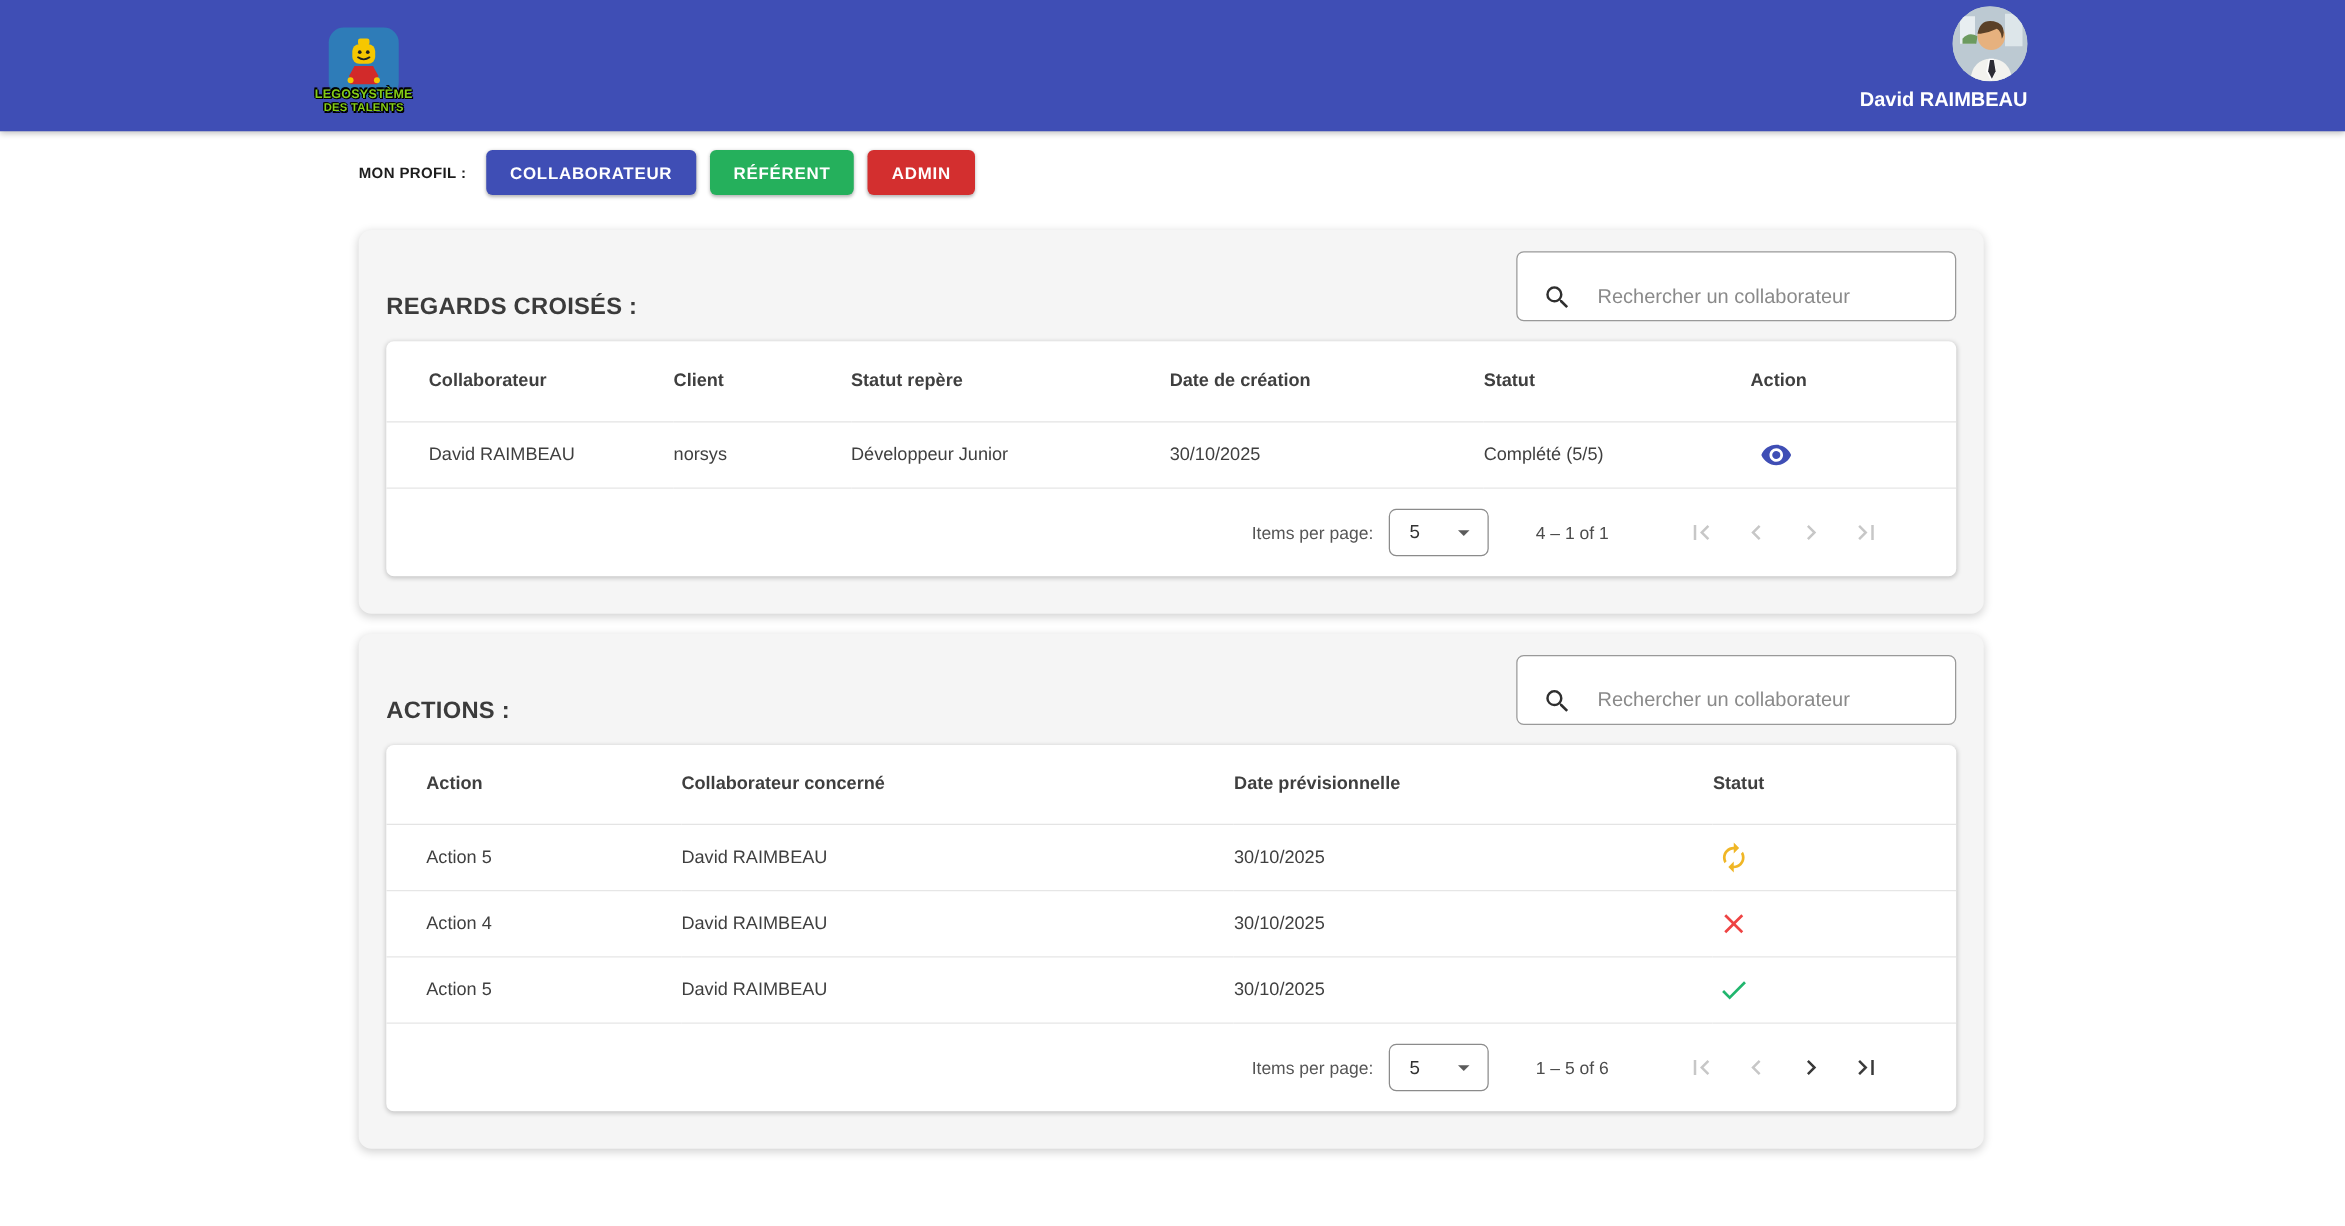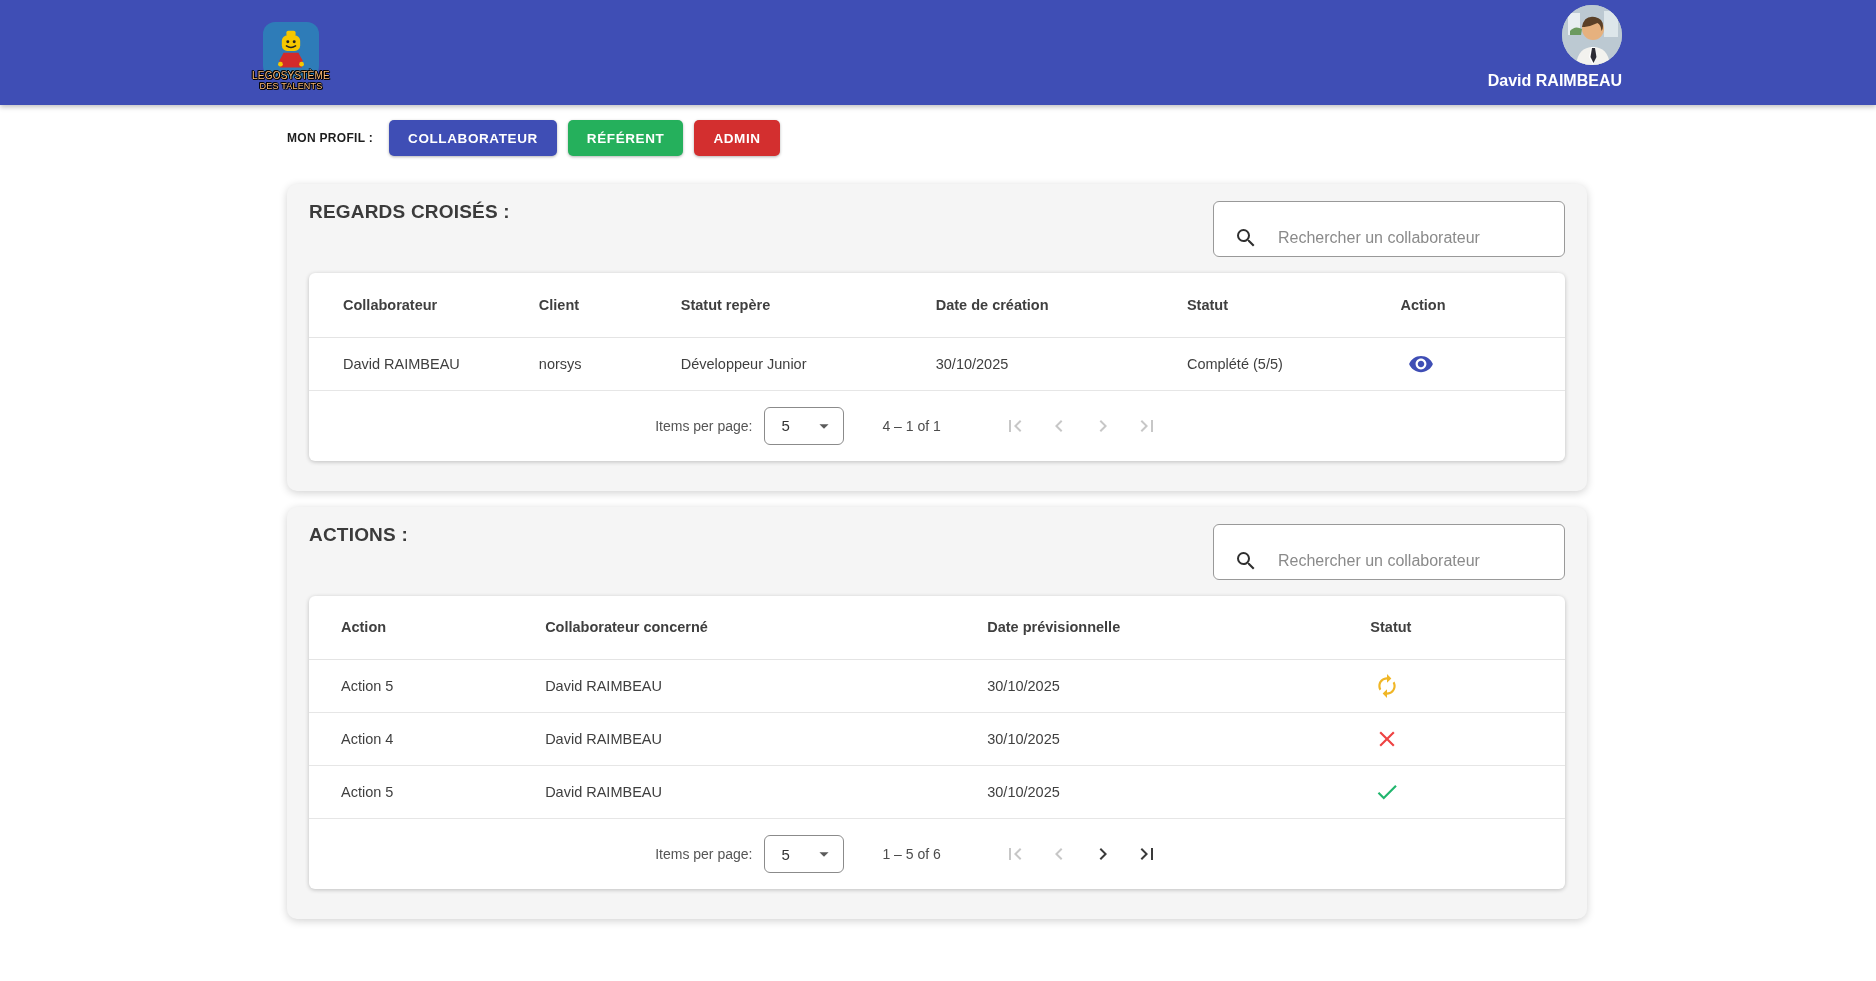--- a/index.html
+++ b/index.html
@@ -7,21 +7,21 @@
     font-family:"Liberation Sans", sans-serif; color:#3d3d3d; }
 
   
   .topbar { position:relative; height:105px; background:#3f4eb5;
     display:flex; align-items:center; padding-left:261px;
     box-shadow:0 2px 5px rgba(0,0,0,.25); }
   .logo { position:relative; width:60px; height:70px; margin-right:52px; cursor:pointer; }
   .logo-tile { width:56px; height:56px; margin:4px 0 0 2px; border-radius:12px; background:#2e7cb8;
     display:flex; align-items:center; justify-content:center; }
   .logo-caption { position:absolute; left:-16px; bottom:-4px; width:92px; text-align:center;
-    color:#fdba74; font-weight:normal; line-height:1.15; letter-spacing:.2px;
+    color:#84cc16; font-weight:bold; line-height:1.15; letter-spacing:.2px;
     text-shadow:-1px 0 #000, 1px 0 #000, 0 -1px #000, 0 1px #000, 1px 1px #000, -1px -1px #000; }
   .logo-caption .l1 { font-size:10px; display:block; }
   .logo-caption .l2 { font-size:9px; display:block; }
 
   .nav { display:flex; align-items:center; gap:34px; }
   .nav-tab { color:#fff; font-size:16px; font-weight:bold; text-decoration:none; cursor:pointer; }
   .nav-tab.active { background:rgba(255,255,255,.17); border-radius:8px; padding:11px 15px; }
   .nav-tab.active .tab-label { border-bottom:3px solid #fff; padding-bottom:5px; }
 
   .userbox { position:absolute; right:254px; top:5px; display:flex; flex-direction:column;
@@ -37,21 +37,21 @@
     font-size:13.5px; font-weight:bold; letter-spacing:.6px; box-shadow:0 1px 3px rgba(0,0,0,.3); }
   .badge-collaborateur { background:#3f4eb5; }
   .badge-referent { background:#25b05c; }
   .badge-admin { background:#d32f2f; }
 
   
   .card { width:1300px; margin-left:287px; background:#f5f5f5; border-radius:10px;
     box-shadow:0 2px 8px rgba(0,0,0,.18); padding:17px 22px 30px; }
   .card-regards { margin-top:28px; }
   .card-actions { margin-top:16px; }
-  .card-head { display:flex; align-items:flex-start; justify-content:space-between; height:56px; }
+  .card-head { display:flex; align-items:flex-end; justify-content:space-between; height:56px; }
   .card-title { font-size:19px; font-weight:bold; color:#3b3b3b; letter-spacing:.2px; }
 
   .search-box { width:352px; height:56px; background:#fff; border:1px solid #999;
     border-radius:6px; display:flex; align-items:center; padding:18px 14px 0 20px; }
   .search-box .sicon { width:24px; height:24px; color:#2f2f2f; flex:0 0 auto; }
   .search-box input { border:none; outline:none; flex:1; margin-left:20px; font-size:16px;
     font-family:"Liberation Sans", sans-serif; color:#222; background:transparent; }
   .search-box input::placeholder { color:#8a8a8a; opacity:1; }
 
   .table-card { margin-top:16px; background:#fff; border-radius:6px;
@@ -65,21 +65,21 @@
 
   .icon { display:inline-block; vertical-align:middle; }
   .icon svg { display:block; width:100%; height:100%; fill:currentColor; }
   .eye-btn { width:26px; height:26px; color:#3f4eb5; margin-left:8px; cursor:pointer; }
   .status { width:26px; height:26px; margin-left:4px; }
   .status[data-icon="refresh-icon"] { color:#f0b626; }
   .status[data-icon="close-icon"]   { color:#ee4343; }
   .status[data-icon="check-icon"]   { color:#21b66e; }
 
   
-  .paginator { height:70px; display:flex; align-items:center; justify-content:center;
+  .paginator { height:70px; display:flex; align-items:center; justify-content:flex-end;
     padding-right:60px; font-size:14px; color:#555; }
   .pp-label { margin-right:12px; }
   .page-size { width:80px; height:38px; border:1px solid #8b8b8b; border-radius:6px;
     display:flex; align-items:center; padding:0 8px 0 16px; background:#fff; cursor:pointer; }
   .page-size .val { font-size:15px; color:#333; }
   .page-size .caret { width:22px; height:22px; color:#5b5b5b; margin-left:auto; }
   .pp-range { margin:0 42px 0 38px; color:#4c4c4c; }
   .pg { width:24px; height:24px; margin-left:20px; background:none; border:none; cursor:pointer; padding:0; }
   .pg.enabled { color:#3a3a3a; }
   .pg.disabled { color:#c7c7c7; cursor:default; }

